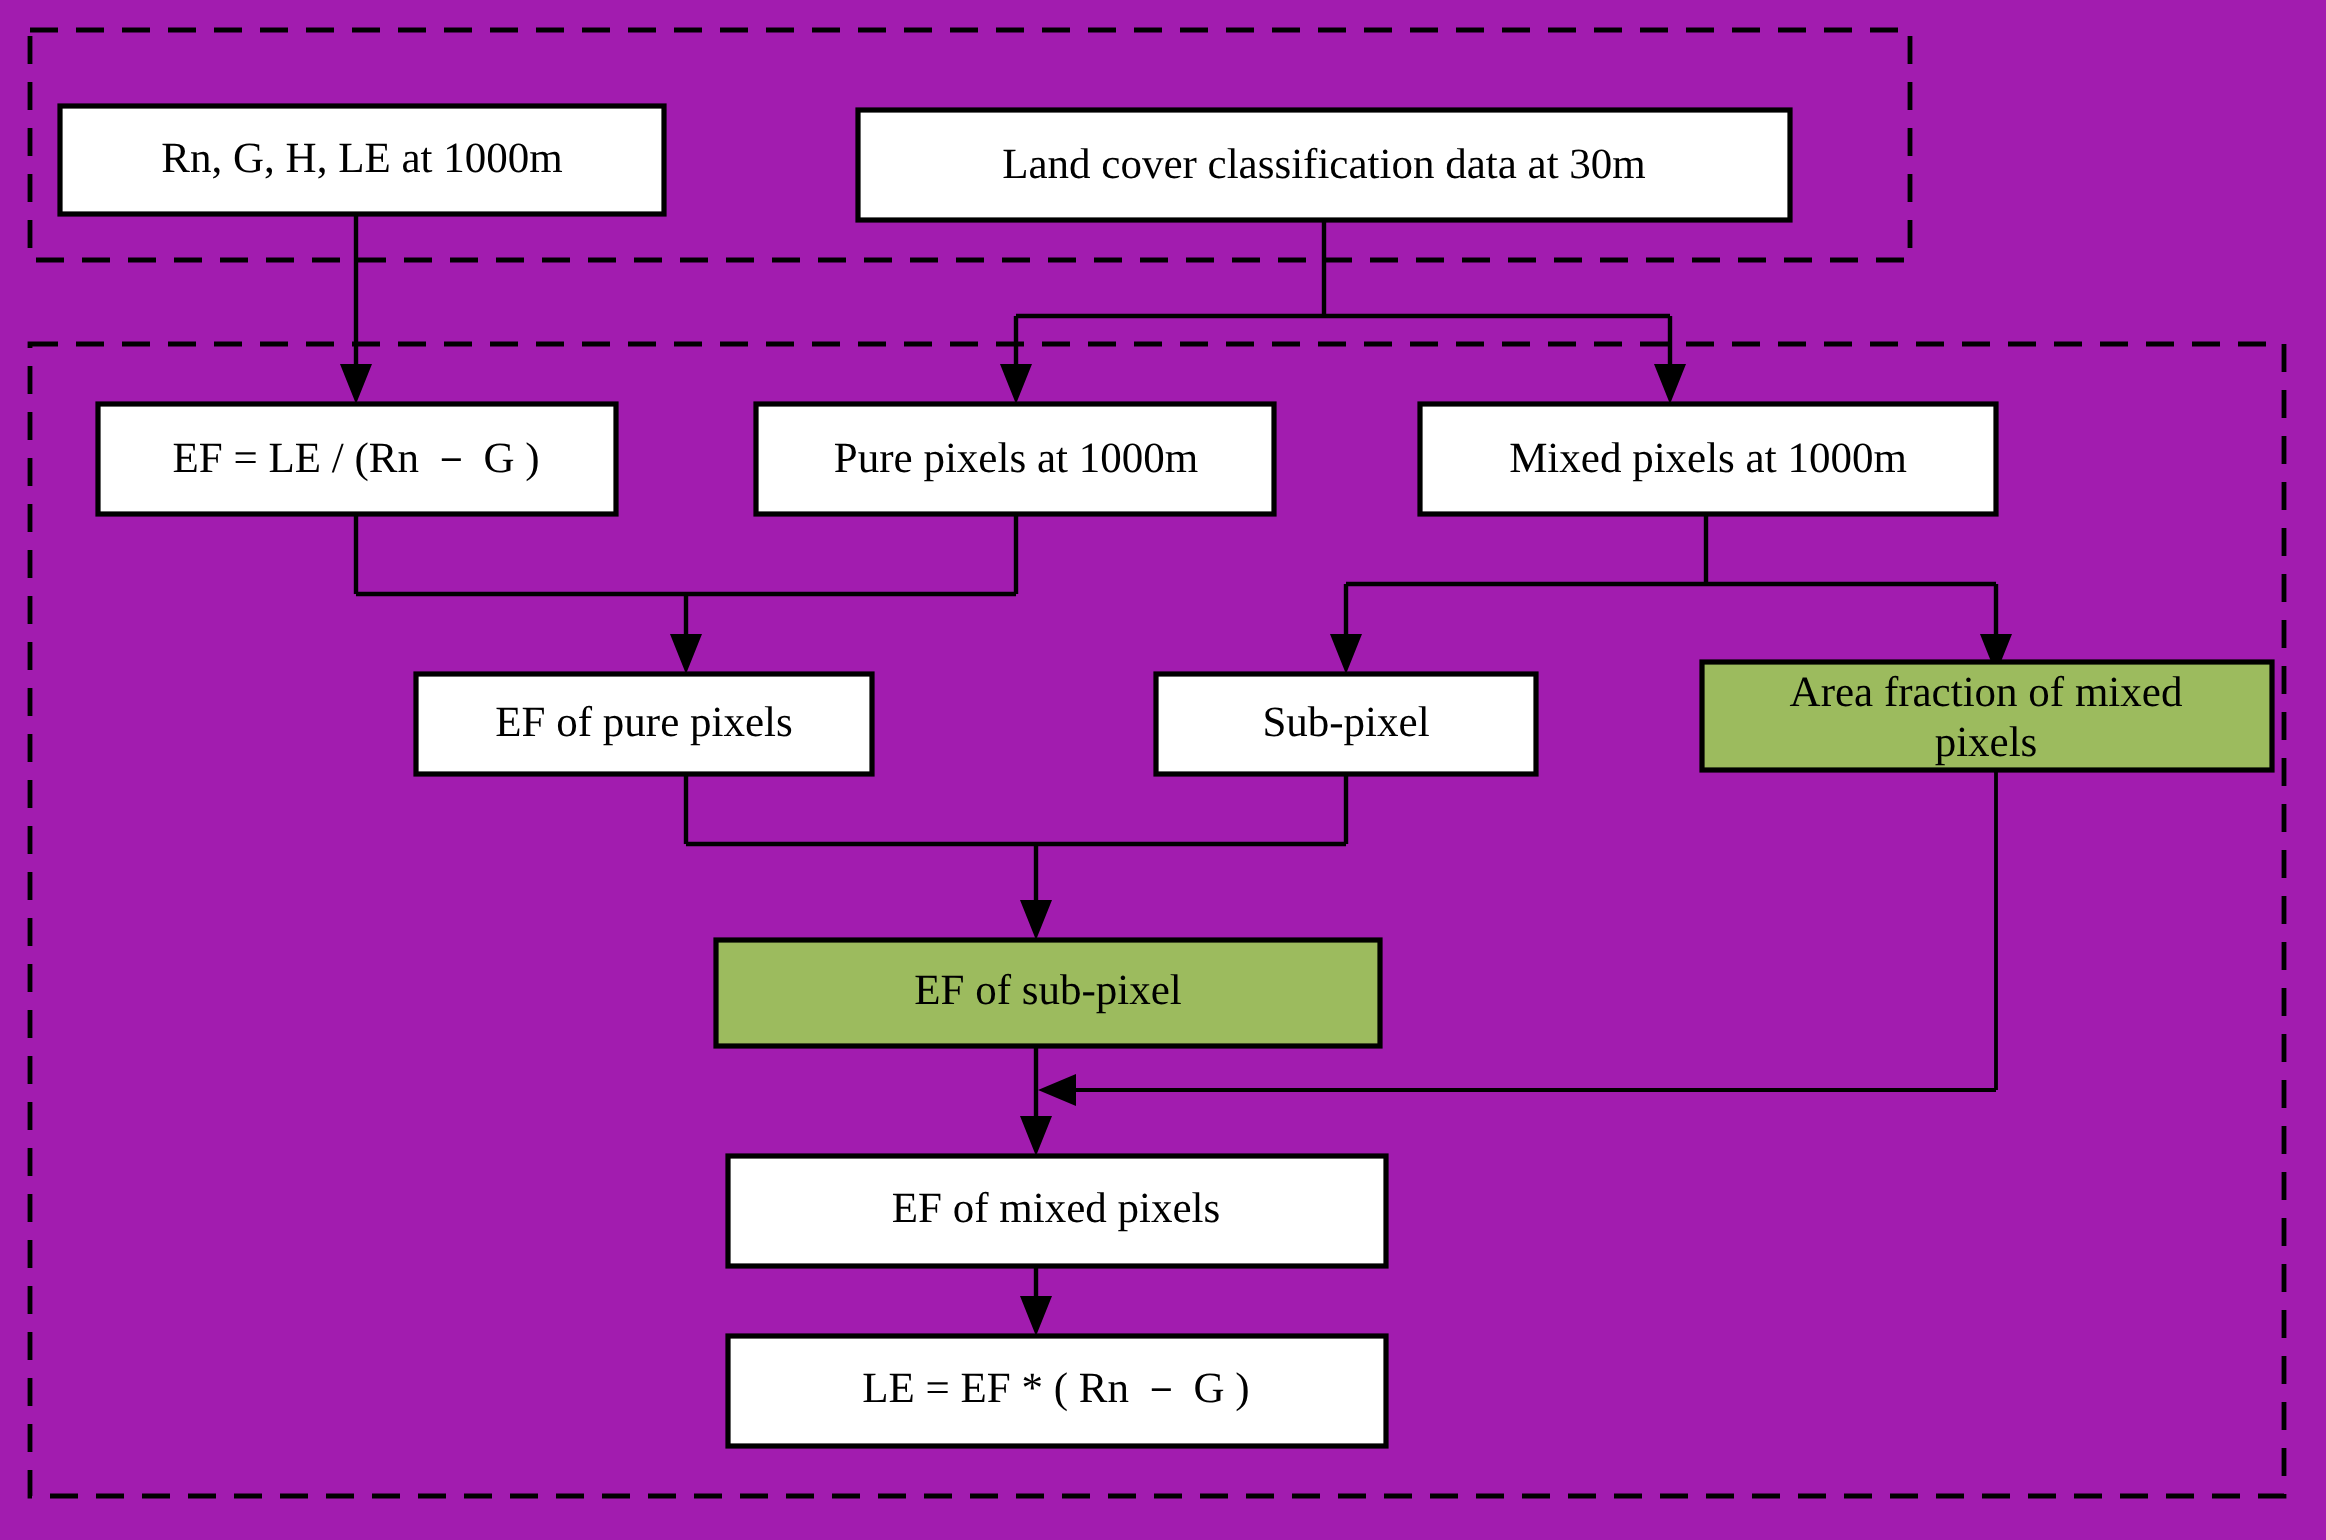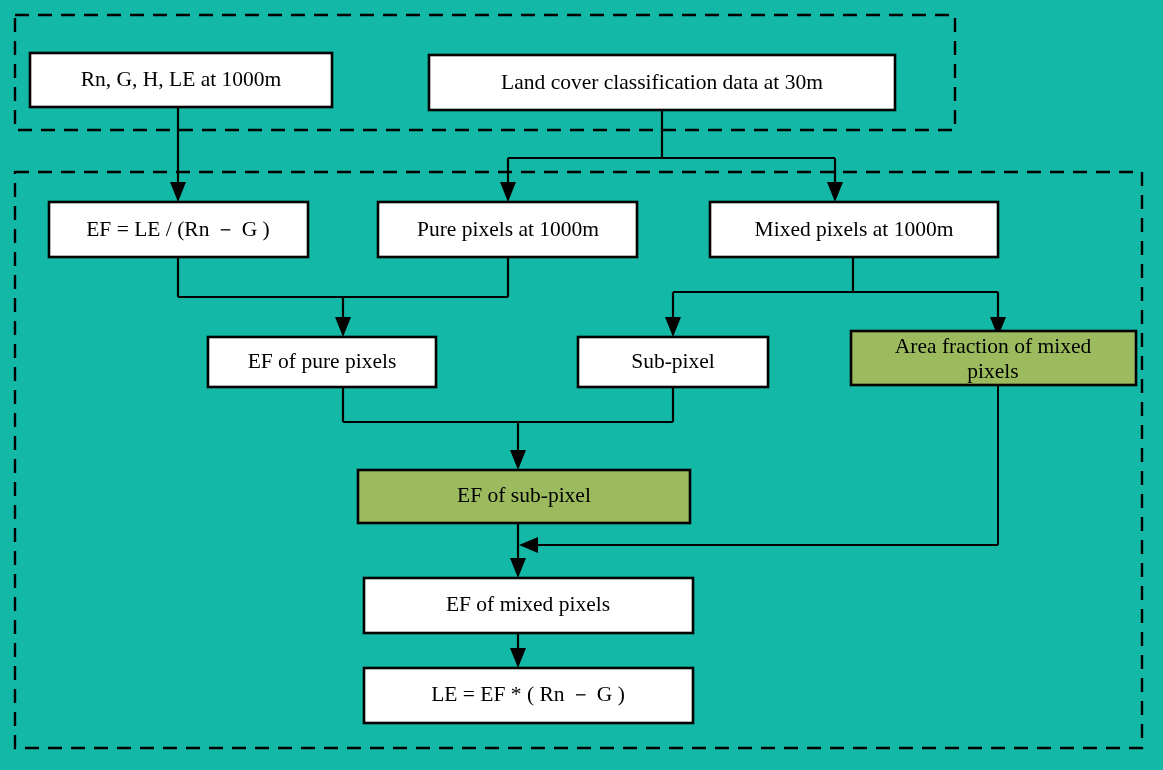--- a/index.html
+++ b/index.html
@@ -8,21 +8,21 @@
     padding: 0;
     background: #ffffff;
   }
   body {
     font-family: "Liberation Serif", "DejaVu Serif", serif;
   }
   #flow-root {
     position: relative;
     width: 1163px;
     height: 770px;
-    background: #14b8a6;
+    background: #a21caf;
     overflow: hidden;
   }
   #flow-svg {
     position: absolute;
     left: 0;
     top: 0;
     width: 1163px;
     height: 770px;
   }
   .grp-dashed {

